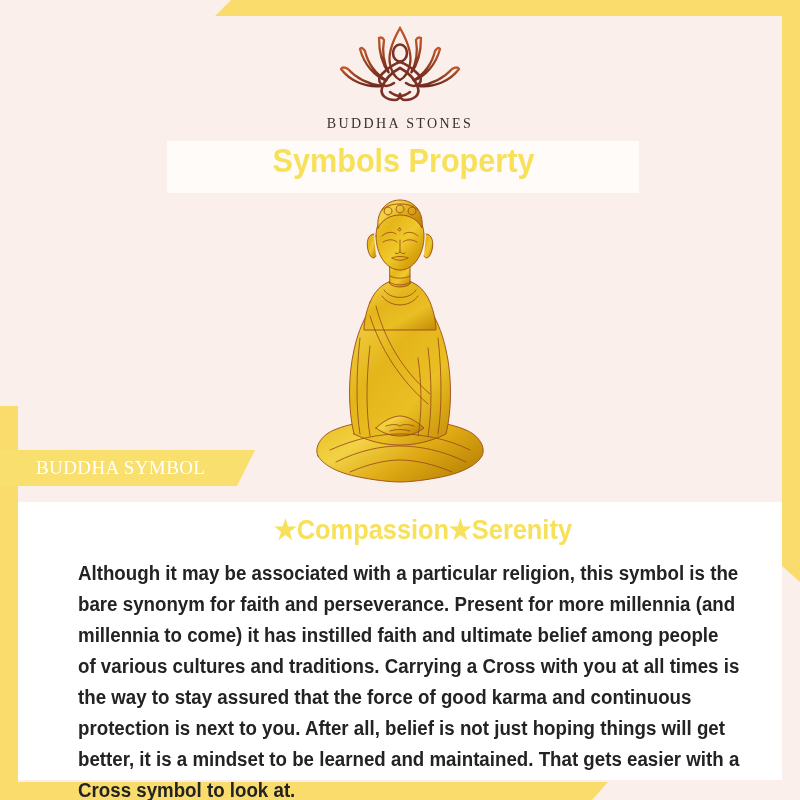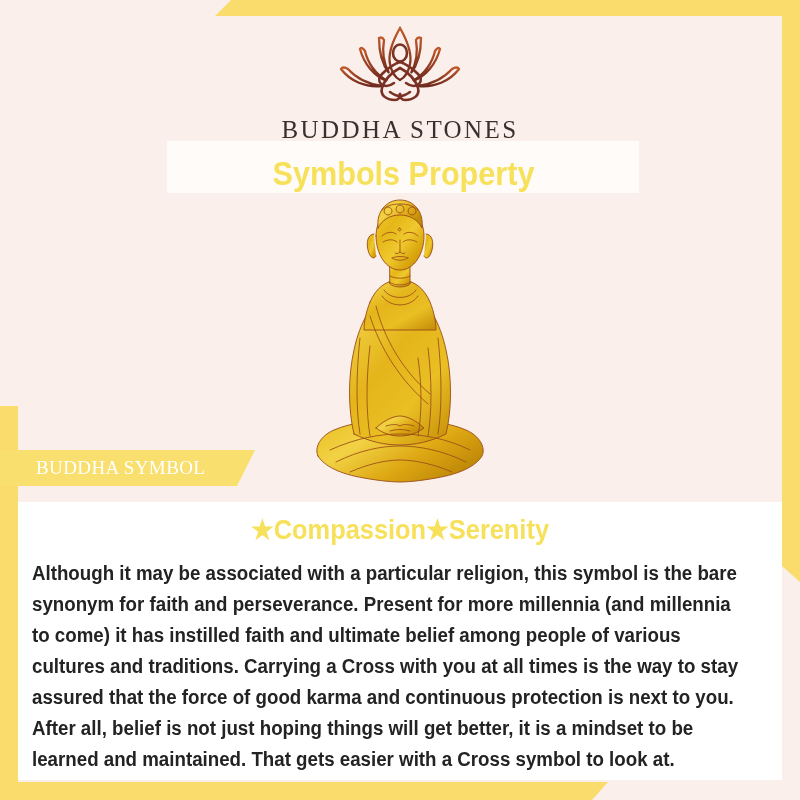--- a/index.html
+++ b/index.html
@@ -80,38 +80,38 @@
 
   .logo-mark {
     width: 136px;
     height: 86px;
     display: block;
   }
 
   .logo-wordmark {
     margin-top: 6px;
     font-family: "Liberation Serif", serif;
-    font-size: 25px;
+    font-size: 14px;
     font-weight: 400;
     letter-spacing: 2.4px;
     color: #3A2F2C;
     white-space: nowrap;
   }
 
   
 
   .title-band {
     position: absolute;
     top: 141px;
     left: 167px;
     width: 472px;
     height: 52px;
     background: #FEFBF9;
     display: flex;
-    align-items: flex-end;
+    align-items: flex-start;
     justify-content: center;
   }
 
   .title-text {
     font-family: "Liberation Sans Narrow", "Liberation Sans", sans-serif;
     font-size: 34px;
     font-weight: bold;
     color: #F7E05A;
     letter-spacing: 0px;
     transform: scaleX(0.90);
@@ -163,20 +163,21 @@
 
   
 
   .content-card {
     position: absolute;
     left: 18px;
     top: 502px;
     width: 764px;
     height: 278px;
     background: #FFFFFF;
+    padding-left: 46px;
   }
 
   .subtitle-row {
     margin-top: 12px;
     text-align: center;
     font-family: "Liberation Sans Narrow", "Liberation Sans", sans-serif;
     font-size: 27px;
     font-weight: bold;
     color: #F7E05A;
     letter-spacing: 0px;

